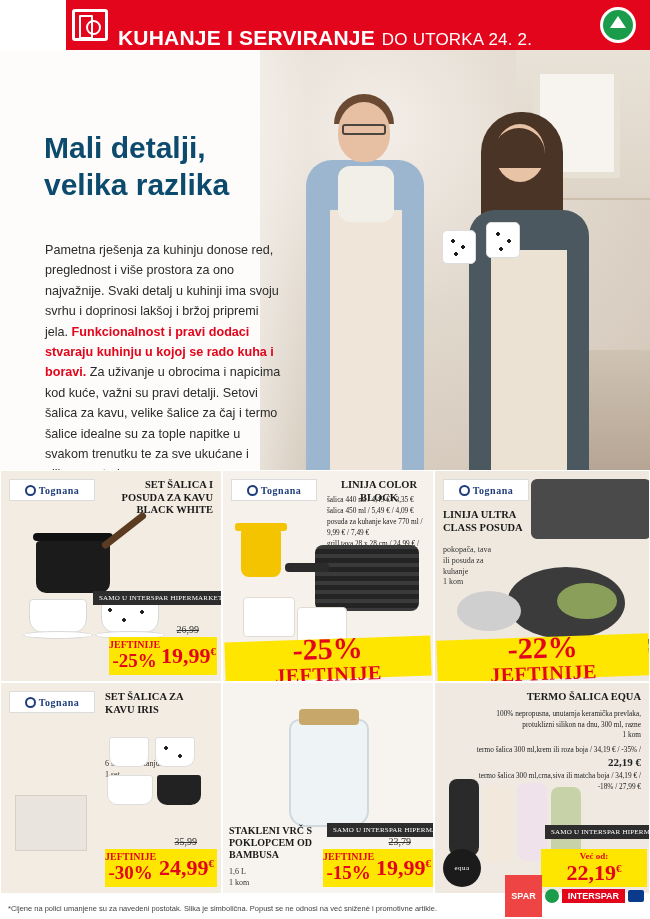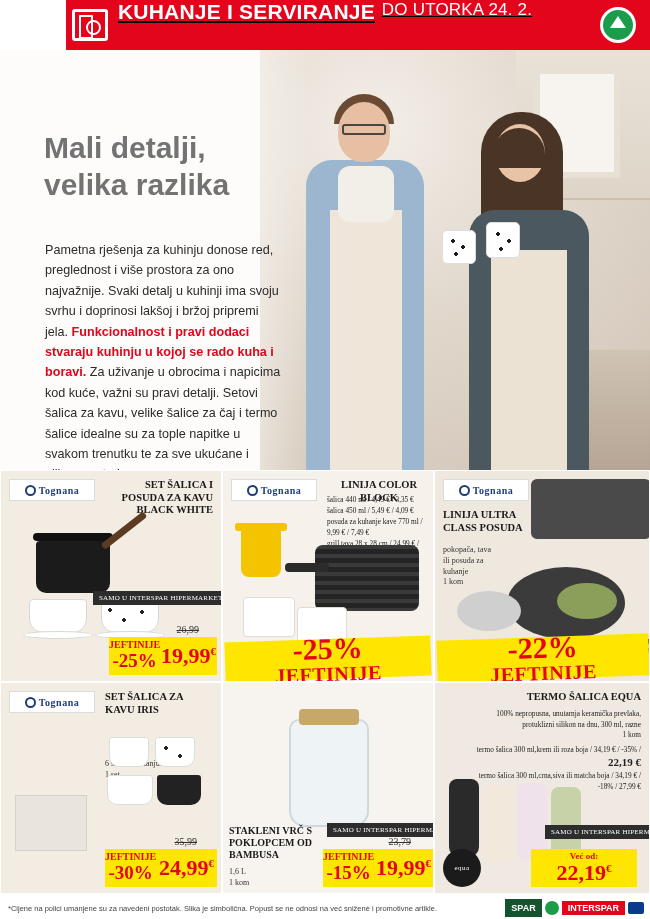--- a/index.html
+++ b/index.html
@@ -11,23 +11,22 @@
     overflow: hidden;
     position: relative;
   }
 
   
   .header {
     position: relative;
     height: 50px;
     background: #e3051b;
     display: flex;
-    align-items: flex-start;
+    align-items: flex-end;
     padding-left: 66px;
-    text-decoration: underline;
   }
   .header-left-white {
     position: absolute; left:0; top:0; width:66px; height:50px;
     background: #ffffff;
   }
   .hdr-icon {
     position:absolute; left: 72px; top: 9px;
     width: 36px; height: 32px;
     border: 3px solid #ffffff; border-radius: 3px;
     background: #e3051b;
@@ -120,21 +119,21 @@
      radial-gradient(circle at 16px 12px,#1b1b1b 2px,transparent 2px),
      radial-gradient(circle at 9px 19px,#1b1b1b 2px,transparent 2px);}
   .cup2{position:absolute;left:486px;top:172px;width:34px;height:36px;border-radius:5px;background:#fff;border:1px solid #ddd;}
   .cup2:after{content:"";position:absolute;left:4px;top:4px;width:26px;height:28px;background:
      radial-gradient(circle at 7px 7px,#1b1b1b 2px,transparent 2px),
      radial-gradient(circle at 18px 14px,#1b1b1b 2px,transparent 2px),
      radial-gradient(circle at 10px 22px,#1b1b1b 2px,transparent 2px);}
 
   .hero-title {
     position:absolute; left:44px; top:80px;
-    color:#737373; font-size:30px; font-weight:bold; line-height:1.22;
+    color:#0c4a6e; font-size:30px; font-weight:bold; line-height:1.22;
   }
   .hero-body {
     position:absolute; left:45px; top:190px; width:240px;
     font-size:12.6px; line-height:1.62; color:#2b2b2b;
   }
   .hero-body .hl { color:#e3051b; font-weight:bold; }
 
   
   .row { display:flex; }
   .tile { position:relative; overflow:hidden; border:1px solid #ffffff;font-family:Liberation Serif, serif; }
@@ -171,21 +170,21 @@
   }
   .bigdisc .d1 { font-size:30px; line-height:1; }
   .bigdisc .d2 { font-size:20px; line-height:1; letter-spacing:0.5px;}
 
   .footer-note {
     position:absolute; left:0; bottom:0; width:650px; height:22px;
     background:#ffffff; font-size:7.5px; color:#444;
     display:flex; align-items:center; padding-left:8px;
   }
   .footer-logos { position:absolute; right:6px; bottom:2px; display:flex; align-items:center; gap:3px;}
-  .logo-spar { background:#14532d; color:#fff; font-weight:bold; font-size:9px; padding:4px 6px; }
+  .logo-spar { background:#ef4444; color:#fff; font-weight:bold; font-size:9px; padding:16px 6px; }
   .logo-inter { background:#e3051b; color:#fff; font-weight:bold; font-size:9px; padding:2px 6px; }
   .logo-green { width:14px;height:14px;border-radius:50%;background:#1a9c4b;}
   .logo-blue { width:16px;height:12px;background:#0a3a8c; border-radius:2px;}
 
   
   .art { position:absolute; }
   .pot {
     width:74px;height:52px;background:#1b1b1b;border-radius:4px 4px 10px 10px;
   }
   .pot-lid { width:80px;height:8px;background:#111;border-radius:4px;}
@@ -414,21 +413,21 @@
     <div class="art tumbler" style="left:82px; top:100px; background:#efe2ea;"></div>
     <div class="art tumbler" style="left:116px; top:104px; background:#c8d2a8;"></div>
 
     <div class="art" style="left:8px; bottom:6px; width:38px;height:38px;border-radius:50%;background:#1b1b1b;display:flex;align-items:center;justify-content:center;color:#fff;font-size:7px;">
 
       <span style="font-size:7px;letter-spacing:0.5px;">equa</span>
     </div>
 
     <div class="banner-spar" style="left:110px; top:142px;">SAMO U INTERSPAR HIPERMARKETIMA</div>
 
-    <div class="pricebox" style="left:96px; bottom:6px; width:106px; height:38px; flex-direction:column; justify-content:center; align-items:center;">
+    <div class="pricebox" style="left:106px; bottom:6px; width:106px; height:38px; flex-direction:column; justify-content:center; align-items:center;">
       <div style="font-size:9px;color:#e3051b;font-weight:bold;line-height:1;">Već od:</div>
       <div class="newprice" style="line-height:1.05;">
         <span>22,19</span><sup>€</sup>
       </div>
     </div>
   </div>
 </div>
 
 <div class="footer-note">
   <span>*Cijene na polici umanjene su za navedeni postotak. Slika je simbolična. Popust se ne odnosi na već sniženè i promotivne artikle.</span>

